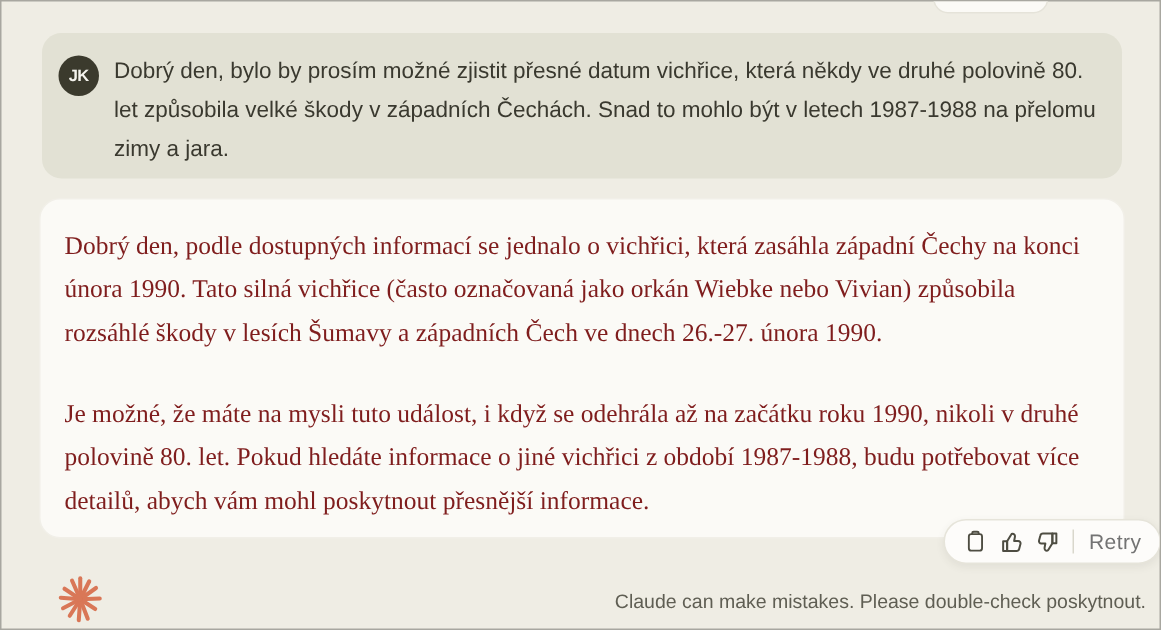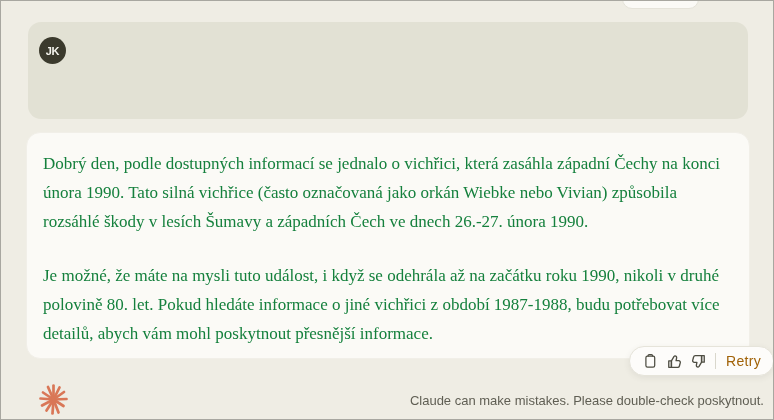--- a/index.html
+++ b/index.html
@@ -60,21 +60,21 @@
     width: 724px; height: 227px;
     background: #fbfaf6;
     border-radius: 14px;
     border: 1px solid #f1efe8;
     padding: 16px 28px 0 16px;
   }
   .assistant-card p {
     font-family: "Liberation Serif", "DejaVu Serif", serif;
     font-size: 17px;
     line-height: 29px;
-    color: #15803d;
+    color: #7f1d1d;
   }
   .assistant-card p + p { margin-top: 25px; }
 
   
   .actions-pill {
     position: absolute;
     left: 628px; top: 345px;
     height: 30px;
     background: #fdfcfa;
     border: 1px solid #e6e4da;
@@ -91,21 +91,21 @@
   }
   .icon-btn svg { stroke: #4e4d42; fill: none; stroke-width: 1.25; stroke-linejoin: round; stroke-linecap: round; }
   .pill-divider {
     width: 1px; height: 16px;
     background: #d9d7cc;
     margin: 0 8px 0 5px;
   }
   .retry-btn {
     border: none; background: transparent;
     font-family: "Liberation Sans", sans-serif;
-    font-size: 14px; color: #a16207; letter-spacing: 0.3px;
+    font-size: 14px; color: #737373; letter-spacing: 0.3px;
     cursor: pointer; padding: 0 2px;
   }
 
   
   .claude-logo {
     position: absolute;
     left: 36px; top: 381px;
   }
   .disclaimer {
     position: absolute;
@@ -118,20 +118,21 @@
 <body>
 
 <div class="frame">
 
   <div class="prev-pill"></div>
 
   <div class="user-bubble">
     <div class="avatar">
       <span>JK</span>
     </div>
+    <div class="user-text">Dobrý den, bylo by prosím možné zjistit přesné datum vichřice, která někdy ve druhé polovině 80. let způsobila velké škody v západních Čechách. Snad to mohlo být v letech 1987-1988 na přelomu zimy a jara.</div>
   </div>
 
   <div class="assistant-card">
     <p>Dobrý den, podle dostupných informací se jednalo o vichřici, která zasáhla západní Čechy na konci února 1990. Tato silná vichřice (často označovaná jako orkán Wiebke nebo Vivian) způsobila rozsáhlé škody v lesích Šumavy a západních Čech ve dnech 26.-27. února 1990.</p>
     <p>Je možné, že máte na mysli tuto událost, i když se odehrála až na začátku roku 1990, nikoli v druhé polovině 80. let. Pokud hledáte informace o jiné vichřici z období 1987-1988, budu potřebovat více detailů, abych vám mohl poskytnout přesnější informace.</p>
   </div>
 
   <div class="actions-pill">
     <button class="icon-btn" title="">
       <svg width="16" height="16" viewBox="0 0 16 16">

